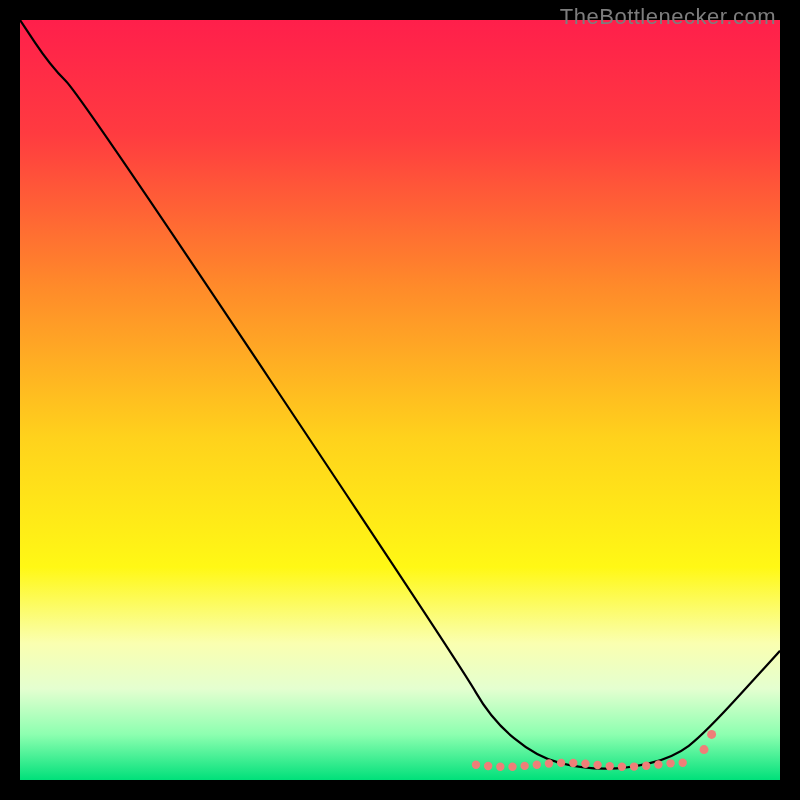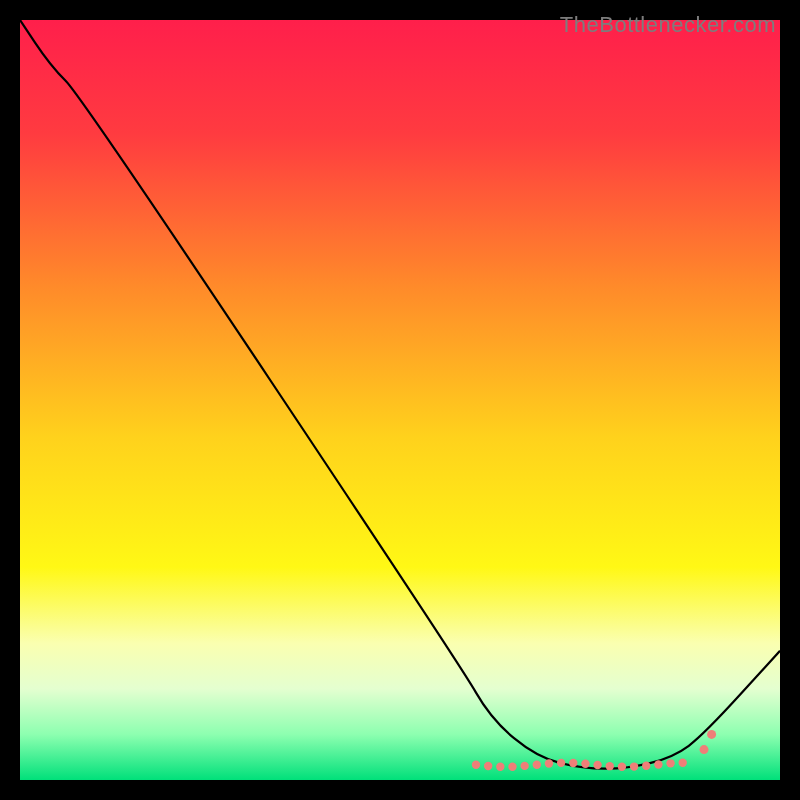--- a/index.html
+++ b/index.html
@@ -14,21 +14,21 @@
   .frame {
     position: absolute;
     left: 20px;
     top: 20px;
     width: 760px;
     height: 760px;
     background: #000;
   }
   .watermark {
     position: absolute;
-    top: 12px;
+    top: 4px;
     right: 24px;
     color: #7d7d7d;
     font-size: 22px;
     font-weight: 500;
     letter-spacing: 0.5px;
     z-index: 10;
   }
   svg {
     position: absolute;
     left: 20px;

